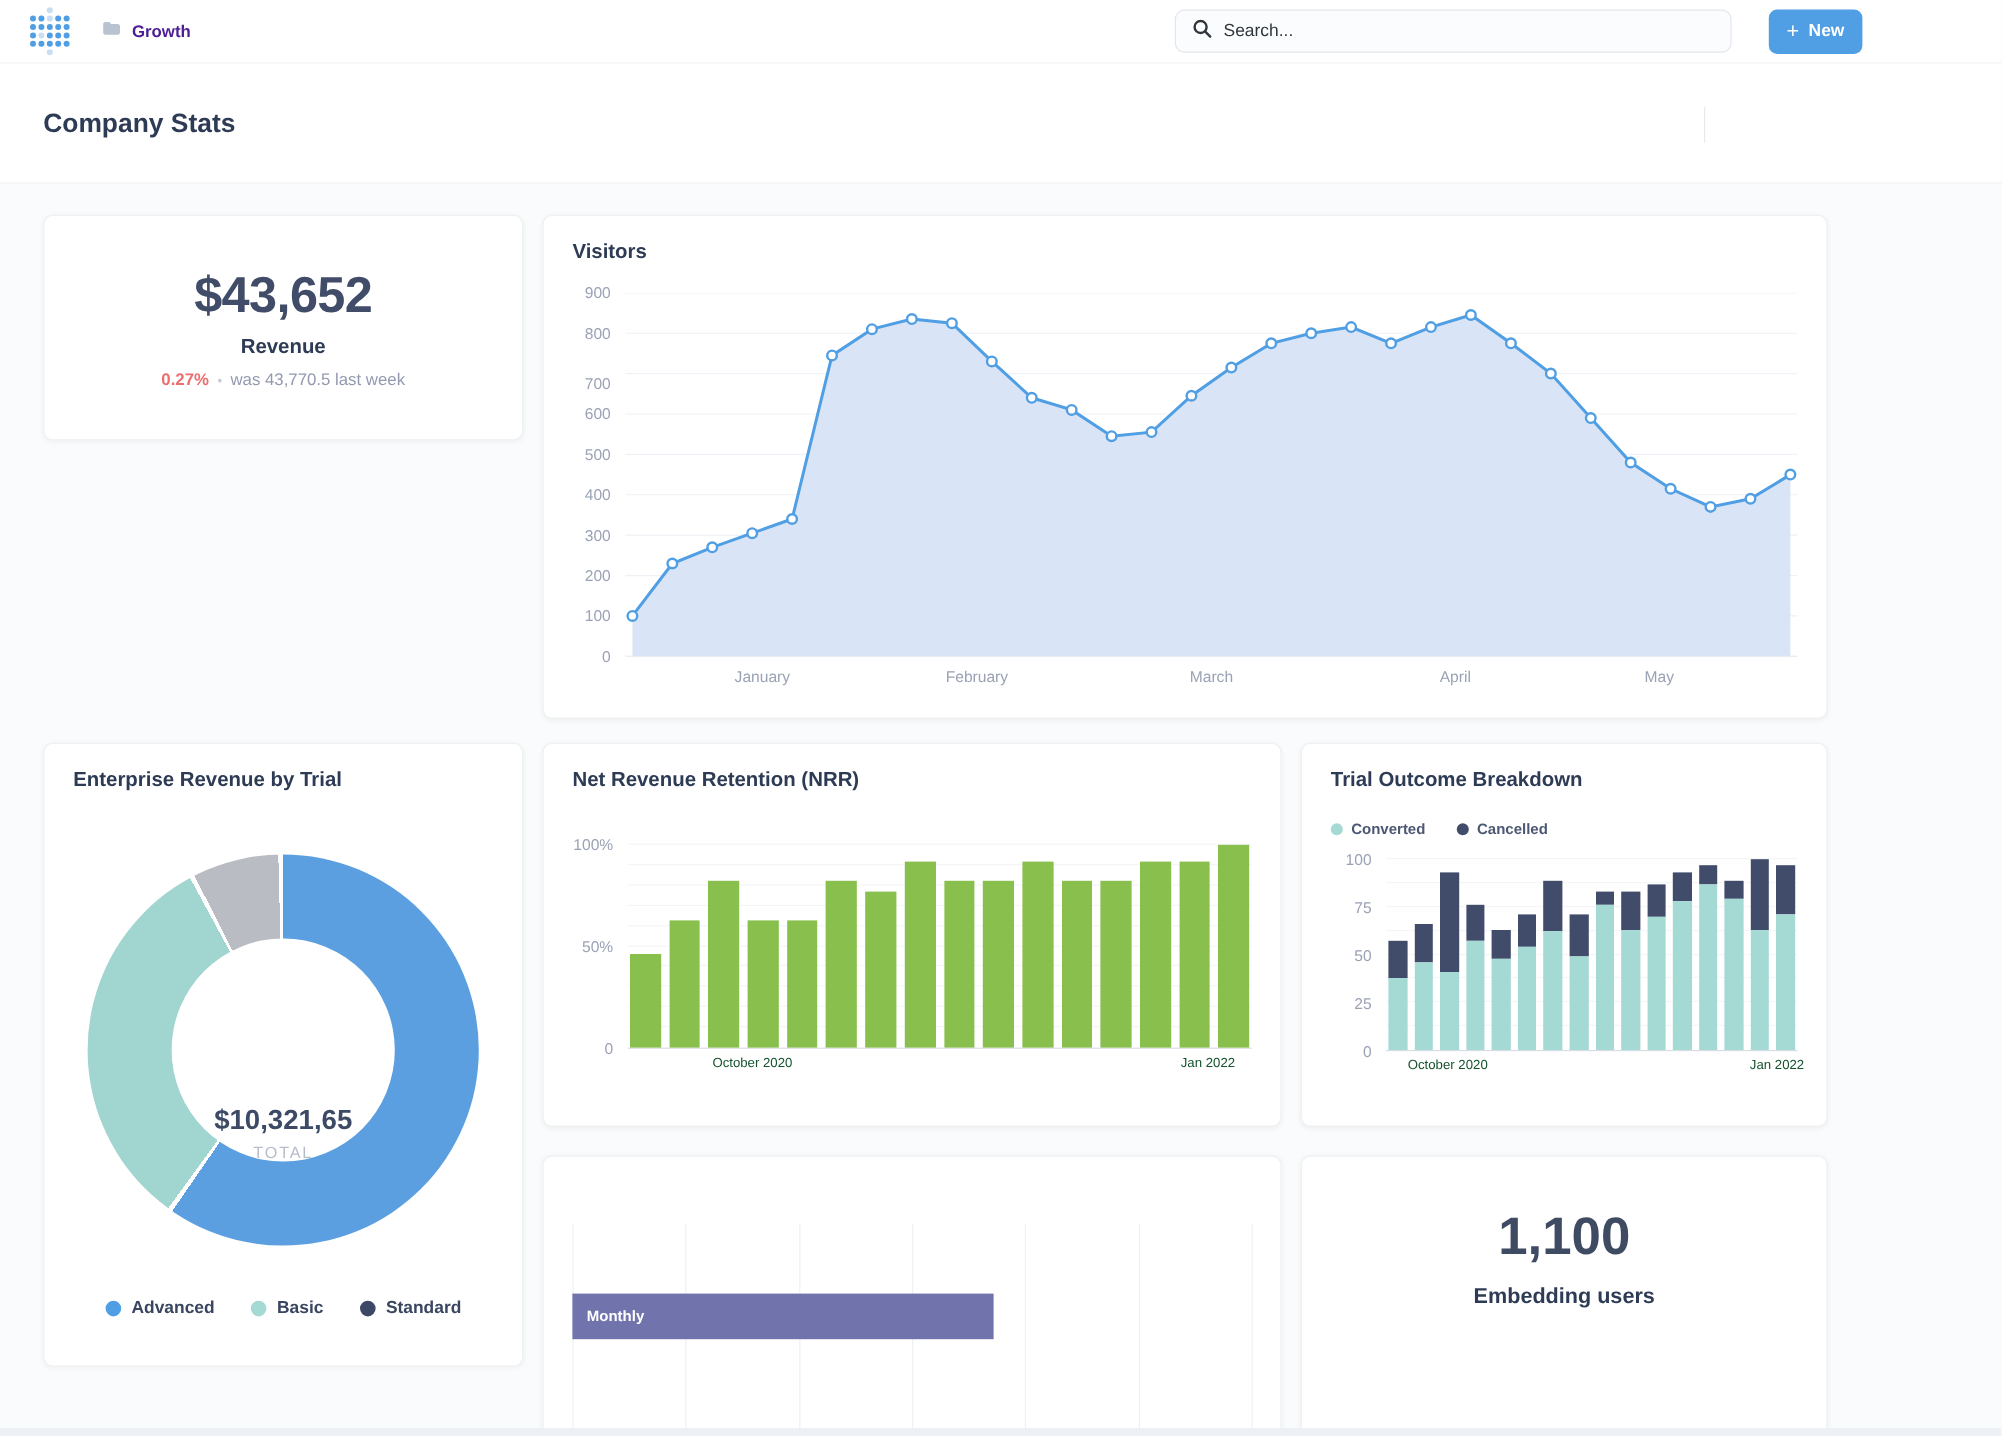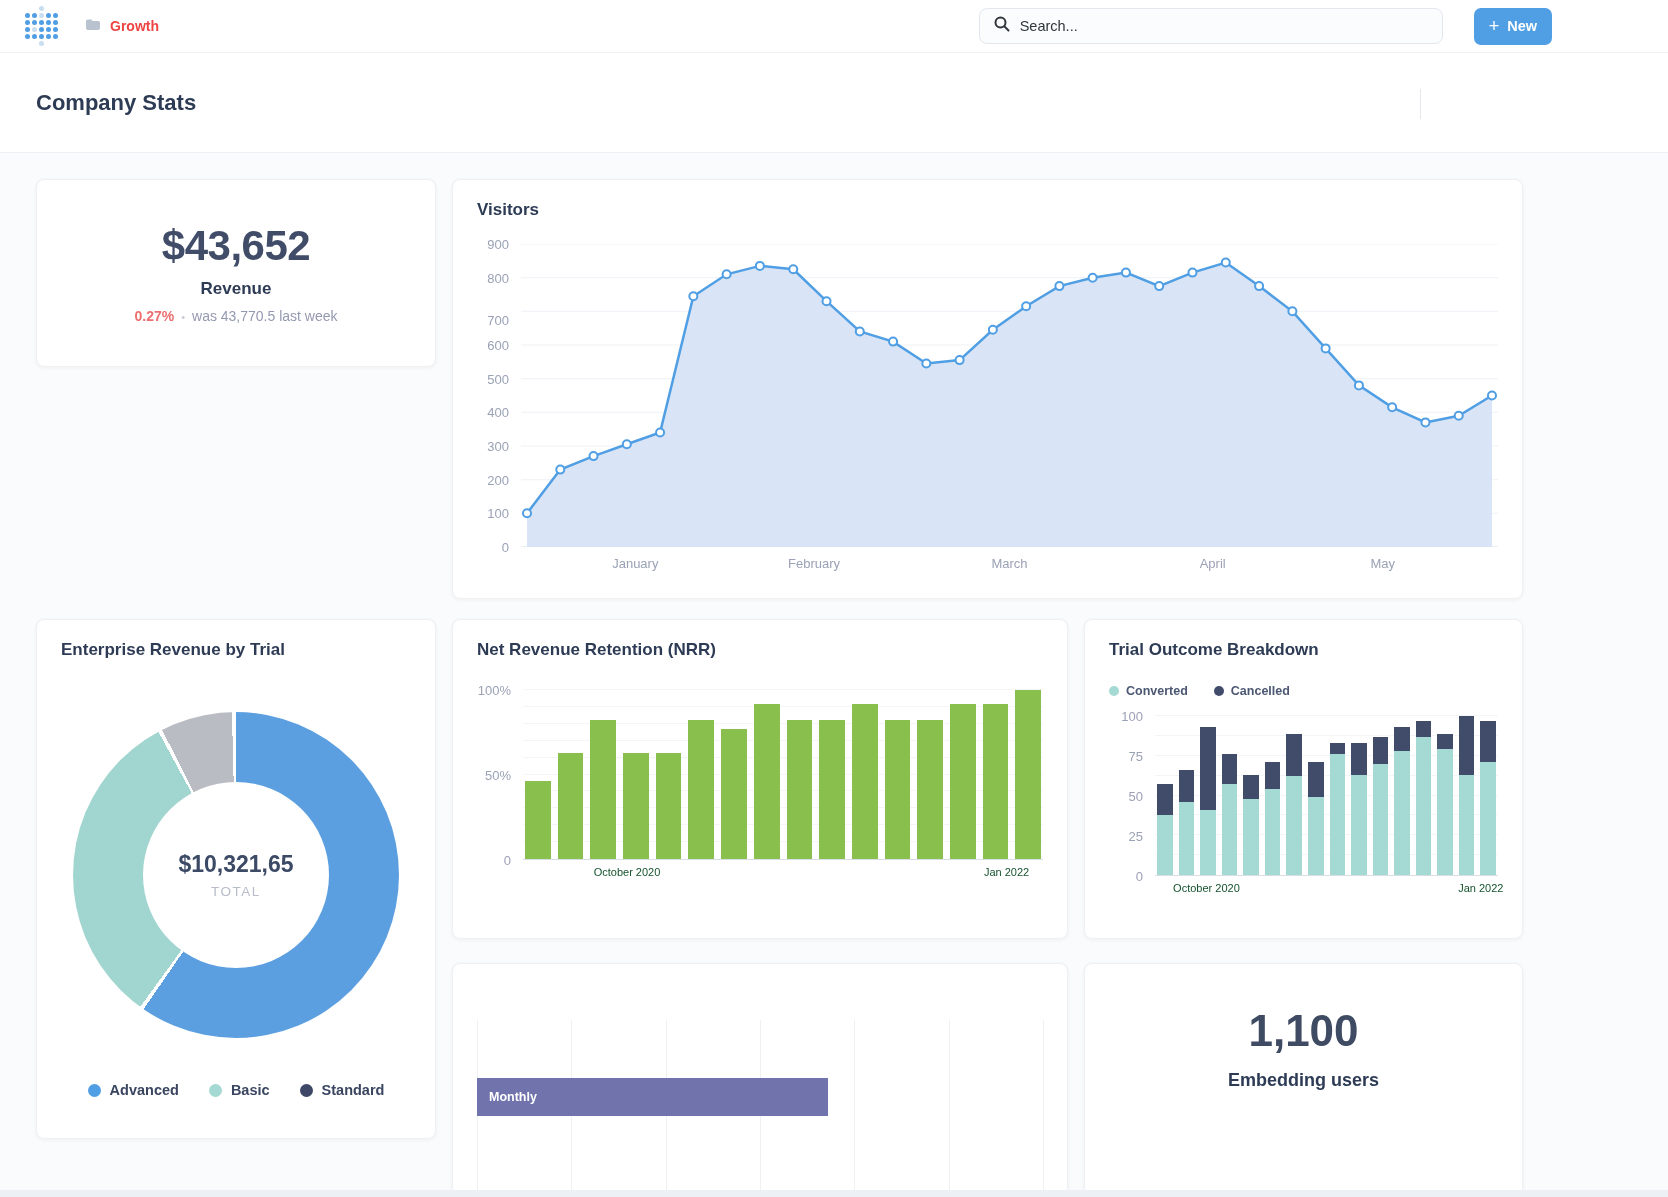--- a/index.html
+++ b/index.html
@@ -4,21 +4,21 @@
 <style>
   * { margin:0; padding:0; box-sizing:border-box; }
   body { font-family:"Liberation Sans", sans-serif; background:#f9fbfc; }
   .app { width:1668px; height:1197px; position:relative; overflow:hidden; background:#f9fbfc; }
 
   
   .topbar { height:53px; background:#fff; border-bottom:1px solid #eef0f4; display:flex; align-items:center; padding:0 116px 0 24px; gap:14px; }
   .logo { display:grid; grid-template-columns:repeat(5, 7px); grid-auto-rows:7px; margin-right:12px; }
   .ldot { width:5px; height:5px; border-radius:50%; margin:1px; }
   .crumb { display:flex; align-items:center; gap:9px; cursor:pointer; }
-  .crumb-label { font-size:14px; color:#ef4444; font-weight:700; }
+  .crumb-label { font-size:14px; color:#4c1d95; font-weight:700; }
   .searchbox { margin-left:auto; width:464px; height:36px; background:#fbfcfd; border:1px solid #e2e7ee; border-radius:8px; display:flex; align-items:center; gap:10px; padding:0 14px; }
   .searchbox input { border:none; outline:none; background:transparent; flex:1; font-size:14.5px; color:#2e353b; font-family:"Liberation Sans", sans-serif; }
   .searchbox input::placeholder { color:#2e353b; opacity:1; }
   .new-btn { margin-left:17px; height:37px; padding:0 15px; background:#509ee3; color:#fff; border:none; border-radius:7px; font-size:14.5px; font-weight:700; display:flex; align-items:center; gap:8px; cursor:pointer; font-family:"Liberation Sans", sans-serif; }
   .new-btn .plus { font-size:18px; font-weight:400; line-height:1; }
 
   
   .page-header { height:100px; background:#fff; border-bottom:1px solid #eef0f4; display:flex; align-items:center; padding:0 36px; position:relative; }
   .page-title { font-size:22px; font-weight:700; color:#2d3b55; }
   .hdr-divider { position:absolute; right:247px; top:36px; height:30px; width:1px; background:#e5e9ee; }
@@ -53,29 +53,29 @@
   .right-col { flex:1; display:flex; flex-direction:column; gap:24px; min-width:0; }
   .nrr-card, .trial-card { height:320px; padding:20px 24px; }
   .customers-card { height:430px; padding:20px 24px; }
   .embed-card { height:430px; display:flex; flex-direction:column; align-items:center; padding-top:30px; justify-content:flex-start; }
   .embed-inner { margin-top:12px; text-align:center; }
   .embed-value { font-size:44px; font-weight:700; color:#3f4a63; }
   .embed-label { font-size:18px; font-weight:700; color:#2d3b55; margin-top:14px; }
 
   
   .donut { width:326px; height:326px; border-radius:50%; margin:52px auto 0; position:relative; }
-  .hole { position:absolute; inset:70px; background:#fff; border-radius:50%; display:flex; flex-direction:column; align-items:center; justify-content:center; }
+  .hole { position:absolute; inset:70px; background:#fff; border-radius:50%; display:flex; flex-direction:column; align-items:center; justify-content:flex-end; }
   .cval { font-size:23px; font-weight:700; color:#3c4a66; }
   .clab { font-size:13.5px; color:#b7bdc9; letter-spacing:1.5px; margin-top:6px; }
   .dlegend { display:flex; justify-content:center; gap:30px; margin-top:44px; }
   .litem { display:flex; align-items:center; gap:9px; font-size:14.5px; font-weight:700; color:#3a4560; cursor:pointer; }
   .ldot2 { width:13px; height:13px; border-radius:50%; flex:none; }
 
   
-  .bchart { display:flex; margin-top:30px; }
+  .bchart { display:flex; margin-top:44px; }
   .ycol2 { width:46px; position:relative; flex:none; }
   .bwrap { flex:1; min-width:0; }
   .bplot { position:relative; border-bottom:1px solid #d9dee4; }
   .gline { position:absolute; left:0; right:0; height:1px; background:#f3f5f7; }
   .bars { position:absolute; inset:0; display:flex; align-items:flex-end; gap:7px; padding:0 2px; }
   .vbar { flex:1; cursor:pointer; }
   .sbar { flex:1; display:flex; flex-direction:column; justify-content:flex-end; height:100%; cursor:pointer; }
   .xlrow { position:relative; height:24px; }
   .xl { position:absolute; top:6px; transform:translateX(-50%); font-size:11px; color:#14532d; white-space:nowrap; }
   .tlegend { display:flex; gap:26px; margin-top:24px; }

